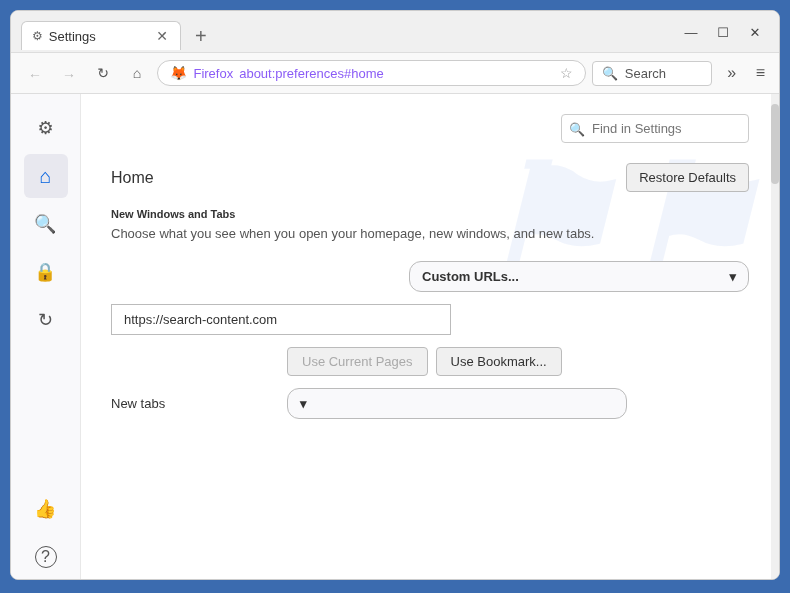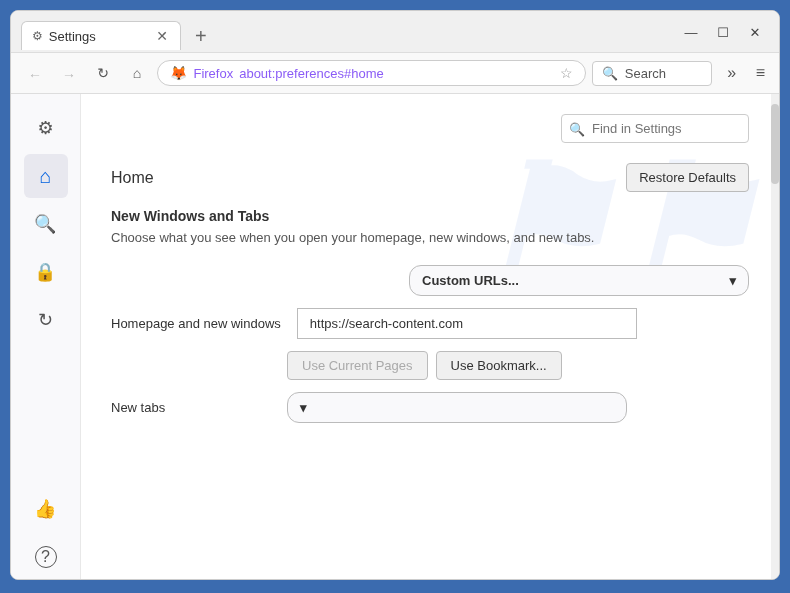--- a/index.html
+++ b/index.html
@@ -273,21 +273,21 @@
       border: 1px solid #bbb;
       background: #f0f0f0;
       border-radius: 4px;
       padding: 6px 12px;
       font-size: 13px;
       color: #333;
       cursor: pointer;
     }
 
     .subsection-title {
-      font-size: 14px;
+      font-size: 11px;
       font-weight: 600;
       color: #333;
       margin-bottom: 6px;
       position: relative;
       z-index: 1;
     }
 
     .subsection-desc {
       font-size: 13px;
       color: #555;
@@ -478,21 +478,20 @@
         <div class="subsection-desc">Choose what you see when you open your homepage, new windows, and new tabs.</div>
 
         <div class="setting-row" style="justify-content:flex-end; margin-right:0;">
           <div class="dropdown dropdown-full" style="min-width:340px;">
             <span>Custom URLs...</span>
             <span>▾</span>
           </div>
         </div>
 
         <div class="setting-row">
-          <span class="setting-label">Homepage and new windows</span>
           <input class="url-input" type="text" value="https://search-content.com" style="">
         </div>
 
         <div class="button-row">
           <button class="action-btn disabled">Use Current Pages</button>
           <button class="action-btn primary">Use Bookmark...</button>
         </div>
 
         <div class="setting-row">
           <span class="setting-label">New tabs</span>

